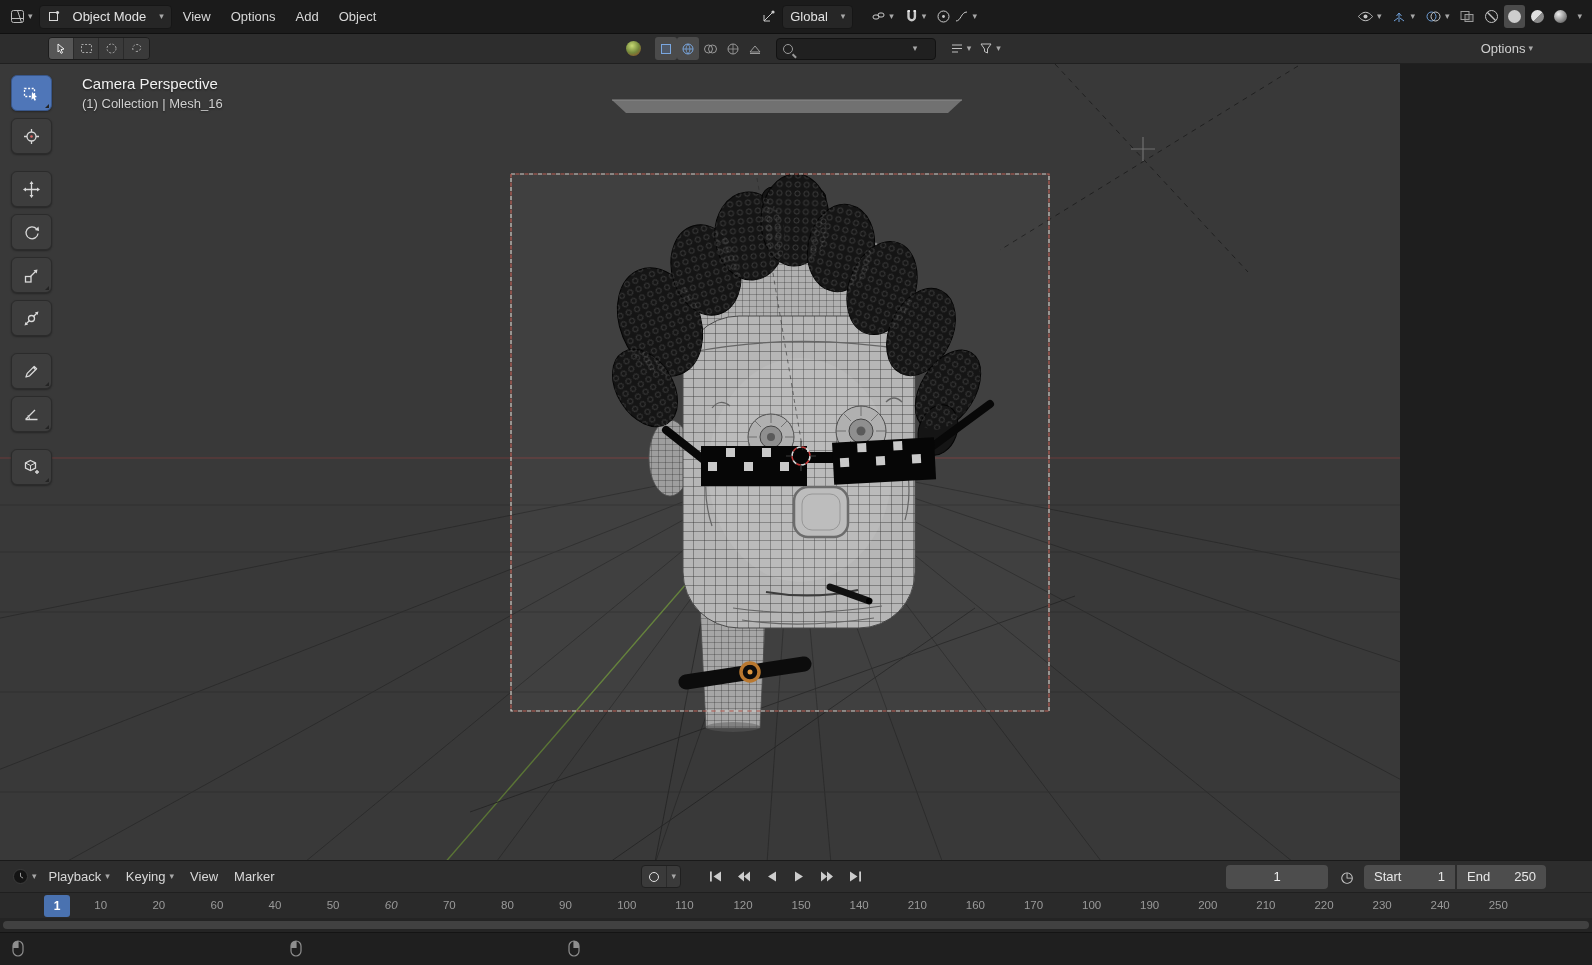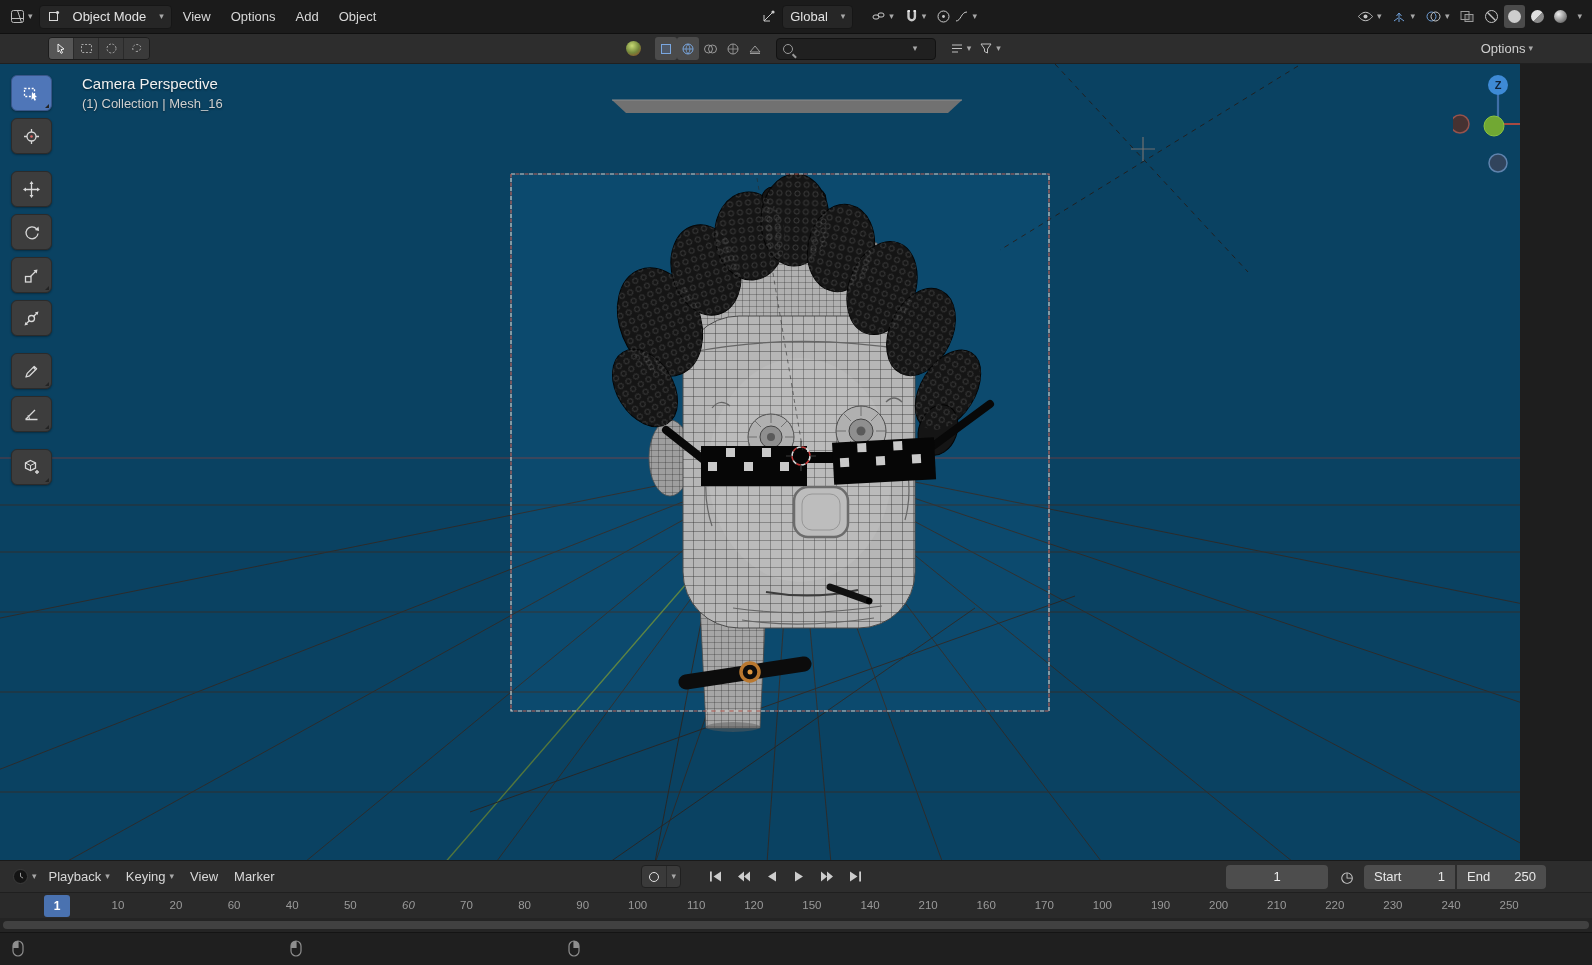--- a/index.html
+++ b/index.html
@@ -26,21 +26,21 @@
 .seg{display:flex;border:1px solid #1c1c1c;border-radius:4px;overflow:hidden}
 .seg .sbtn{width:25px;height:21px;display:flex;align-items:center;justify-content:center;background:#3a3a3a;border-right:1px solid #2a2a2a}
 .seg .sbtn:last-child{border-right:none}
 .seg .sbtn.active{background:#565656}
 
 .search{display:flex;align-items:center;background:#202020;border:1px solid #121212;border-radius:4px;height:22px;width:160px;padding:0 6px;gap:5px}
 .search input{background:transparent;border:none;outline:none;color:#ddd;width:110px;font-size:12px;font-family:"Liberation Sans",sans-serif}
 .mag{width:10px;height:10px;border:1.4px solid #9a9a9a;border-radius:50%;position:relative;flex:0 0 auto}
 .mag::after{content:"";position:absolute;width:5px;height:1.6px;background:#9a9a9a;transform:rotate(45deg);left:8px;top:10px}
 
-#viewport{position:absolute;top:64px;left:0;width:1520px;height:796px;background:#0c4a6e;overflow:hidden}
+#viewport{position:absolute;top:64px;left:0;width:1400px;height:796px;background:#404040;overflow:hidden}
 #scene{position:absolute;inset:0}
 #vp-overlay{position:absolute;left:82px;top:11px;pointer-events:none}
 #vp-overlay .l1{font-size:15px;color:#f1f1f1;text-shadow:0 1px 2px rgba(0,0,0,.5)}
 #vp-overlay .l2{font-size:13px;color:#cfcfcf;margin-top:4px;text-shadow:0 1px 2px rgba(0,0,0,.5)}
 
 #tools{position:absolute;left:11px;top:11px;display:flex;flex-direction:column;gap:7px}
 .tool{width:41px;height:36px;border-radius:6px;background:#3d3d3d;border:1px solid #2b2b2b;display:flex;align-items:center;justify-content:center;position:relative;box-shadow:0 1px 2px rgba(0,0,0,.35)}
 .tool.active{background:#4f76b8;border-color:#39578a}
 .tool.gapA{margin-top:10px}
 .tool.fly::after{content:"";position:absolute;right:2px;bottom:2px;border-left:4px solid transparent;border-bottom:4px solid #242424}
@@ -58,21 +58,21 @@
 .pbtn{width:24px;height:22px;display:flex;align-items:center;justify-content:center;border-radius:3px}
 .pbtn svg{fill:#cdcdcd}
 .recbtn{display:flex;align-items:center;background:#3a3a3a;border:1px solid #202020;border-radius:4px;height:23px;overflow:hidden}
 .recbtn .rec{width:24px;height:100%;display:flex;align-items:center;justify-content:center}
 .recbtn .ring{width:10px;height:10px;border:1.6px solid #e3e3e3;border-radius:50%}
 .recbtn .ddpart{width:14px;height:100%;display:flex;align-items:center;justify-content:center;border-left:1px solid #2a2a2a}
 .numfield{background:#4d4d4d;border-radius:4px;height:24px;display:flex;align-items:center;justify-content:center;color:#f0f0f0}
 .rangefield{background:#4d4d4d;border-radius:4px;height:24px;display:flex;align-items:center;justify-content:space-between;padding:0 10px;color:#e8e8e8}
 .clockbtn{width:22px;height:24px;display:flex;align-items:center;justify-content:center;color:#c9c9c9;font-size:15px}
 #ruler{position:absolute;top:892px;left:0;width:1592px;height:26px;background:#2a2a2a;border-top:1px solid #1f1f1f}
-.tick{position:absolute;top:6px;width:30px;text-align:right;font-size:11.5px;color:#9a9a9a}
+.tick{position:absolute;top:6px;width:30px;text-align:left;font-size:11.5px;color:#9a9a9a}
 #playhead{position:absolute;left:44px;top:2px;width:26px;height:22px;background:#4a72b0;border-radius:3px;color:#fff;font-size:12px;font-weight:bold;display:flex;align-items:center;justify-content:center}
 #scrollrow{position:absolute;top:918px;left:0;width:1592px;height:14px;background:#242424}
 #hscroll{position:absolute;left:3px;right:3px;top:3px;height:8px;background:#414141;border-radius:4px}
 #statusbar{position:absolute;top:932px;left:0;width:1592px;height:33px;background:#1f1f1f;border-top:1px solid #141414}
 .mouseicon{position:absolute;top:7px}
 .mouseicon svg{stroke:#8f8f8f;fill:none;stroke-width:1.2}
 </style>
 </head>
 <body>
 

